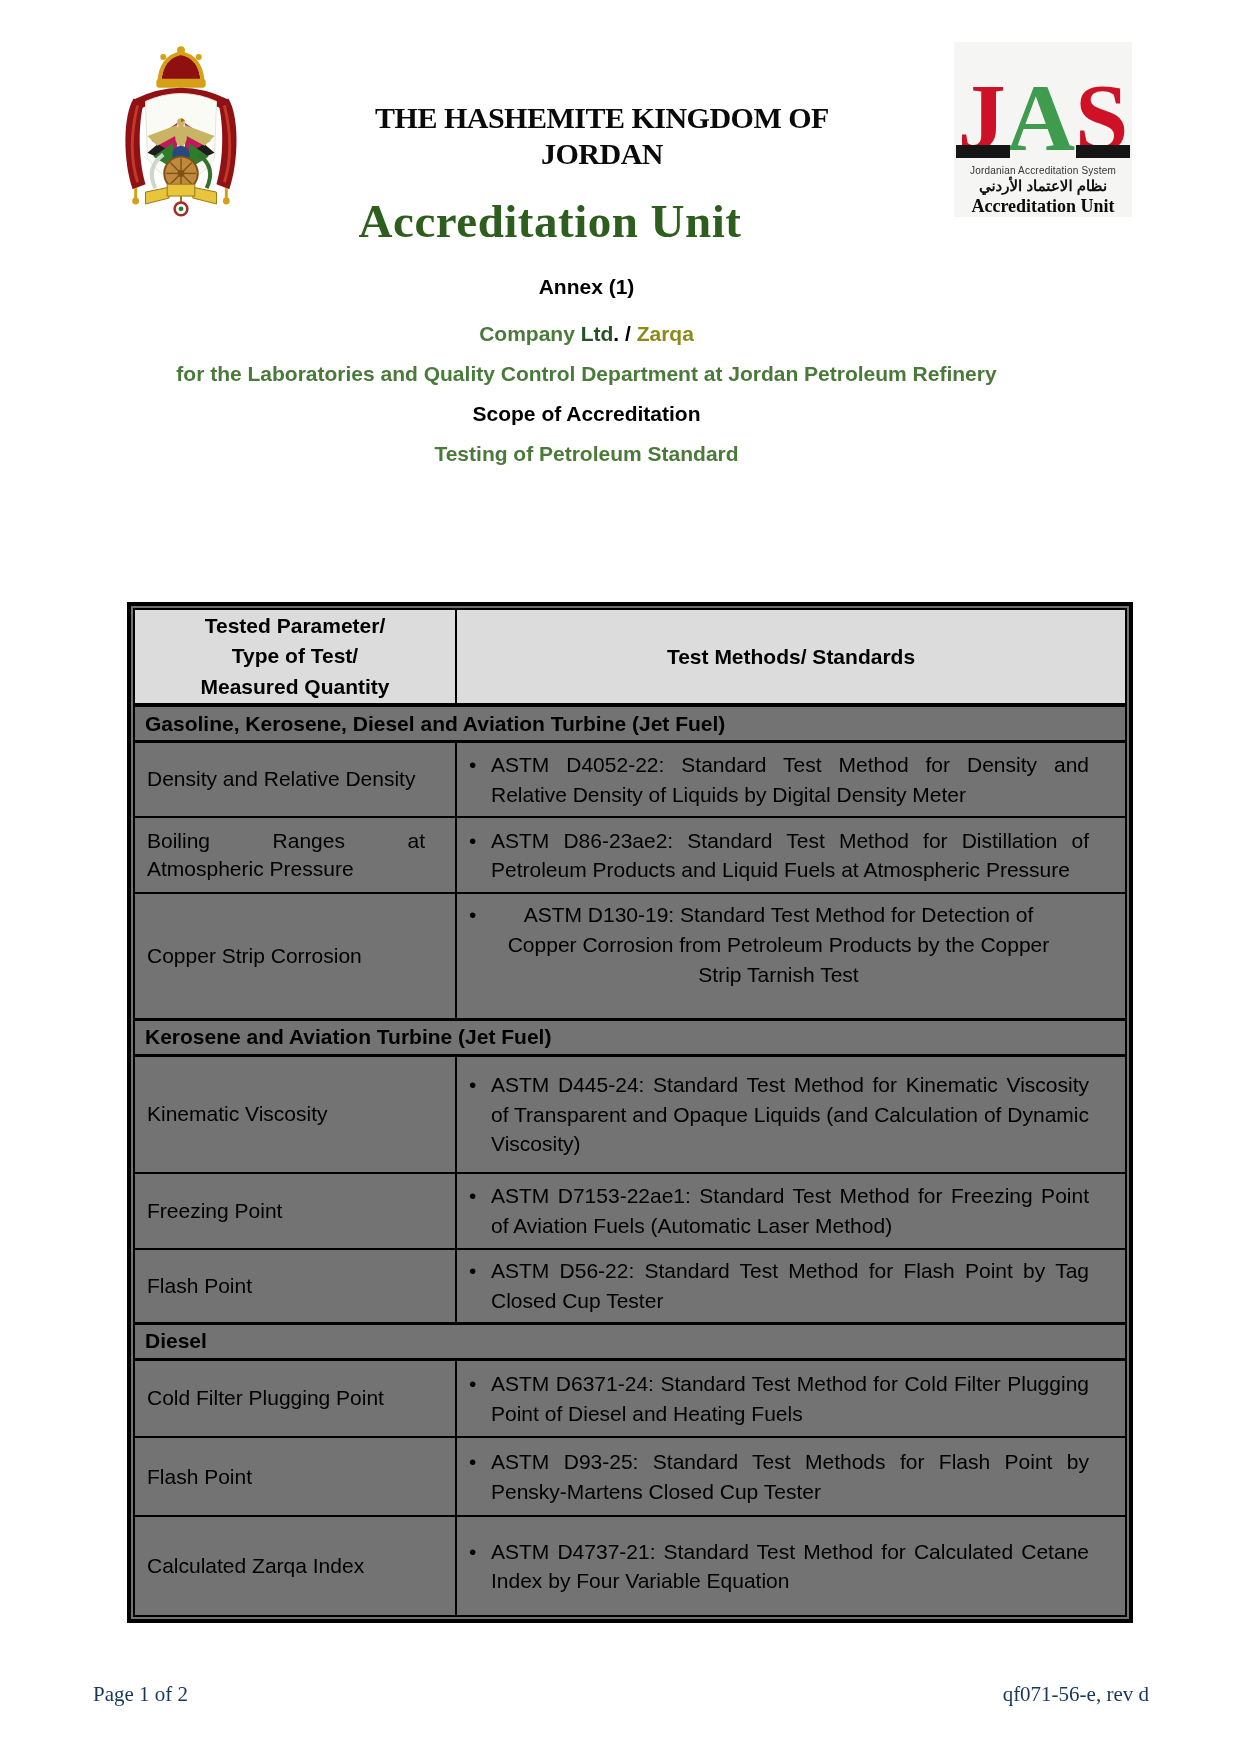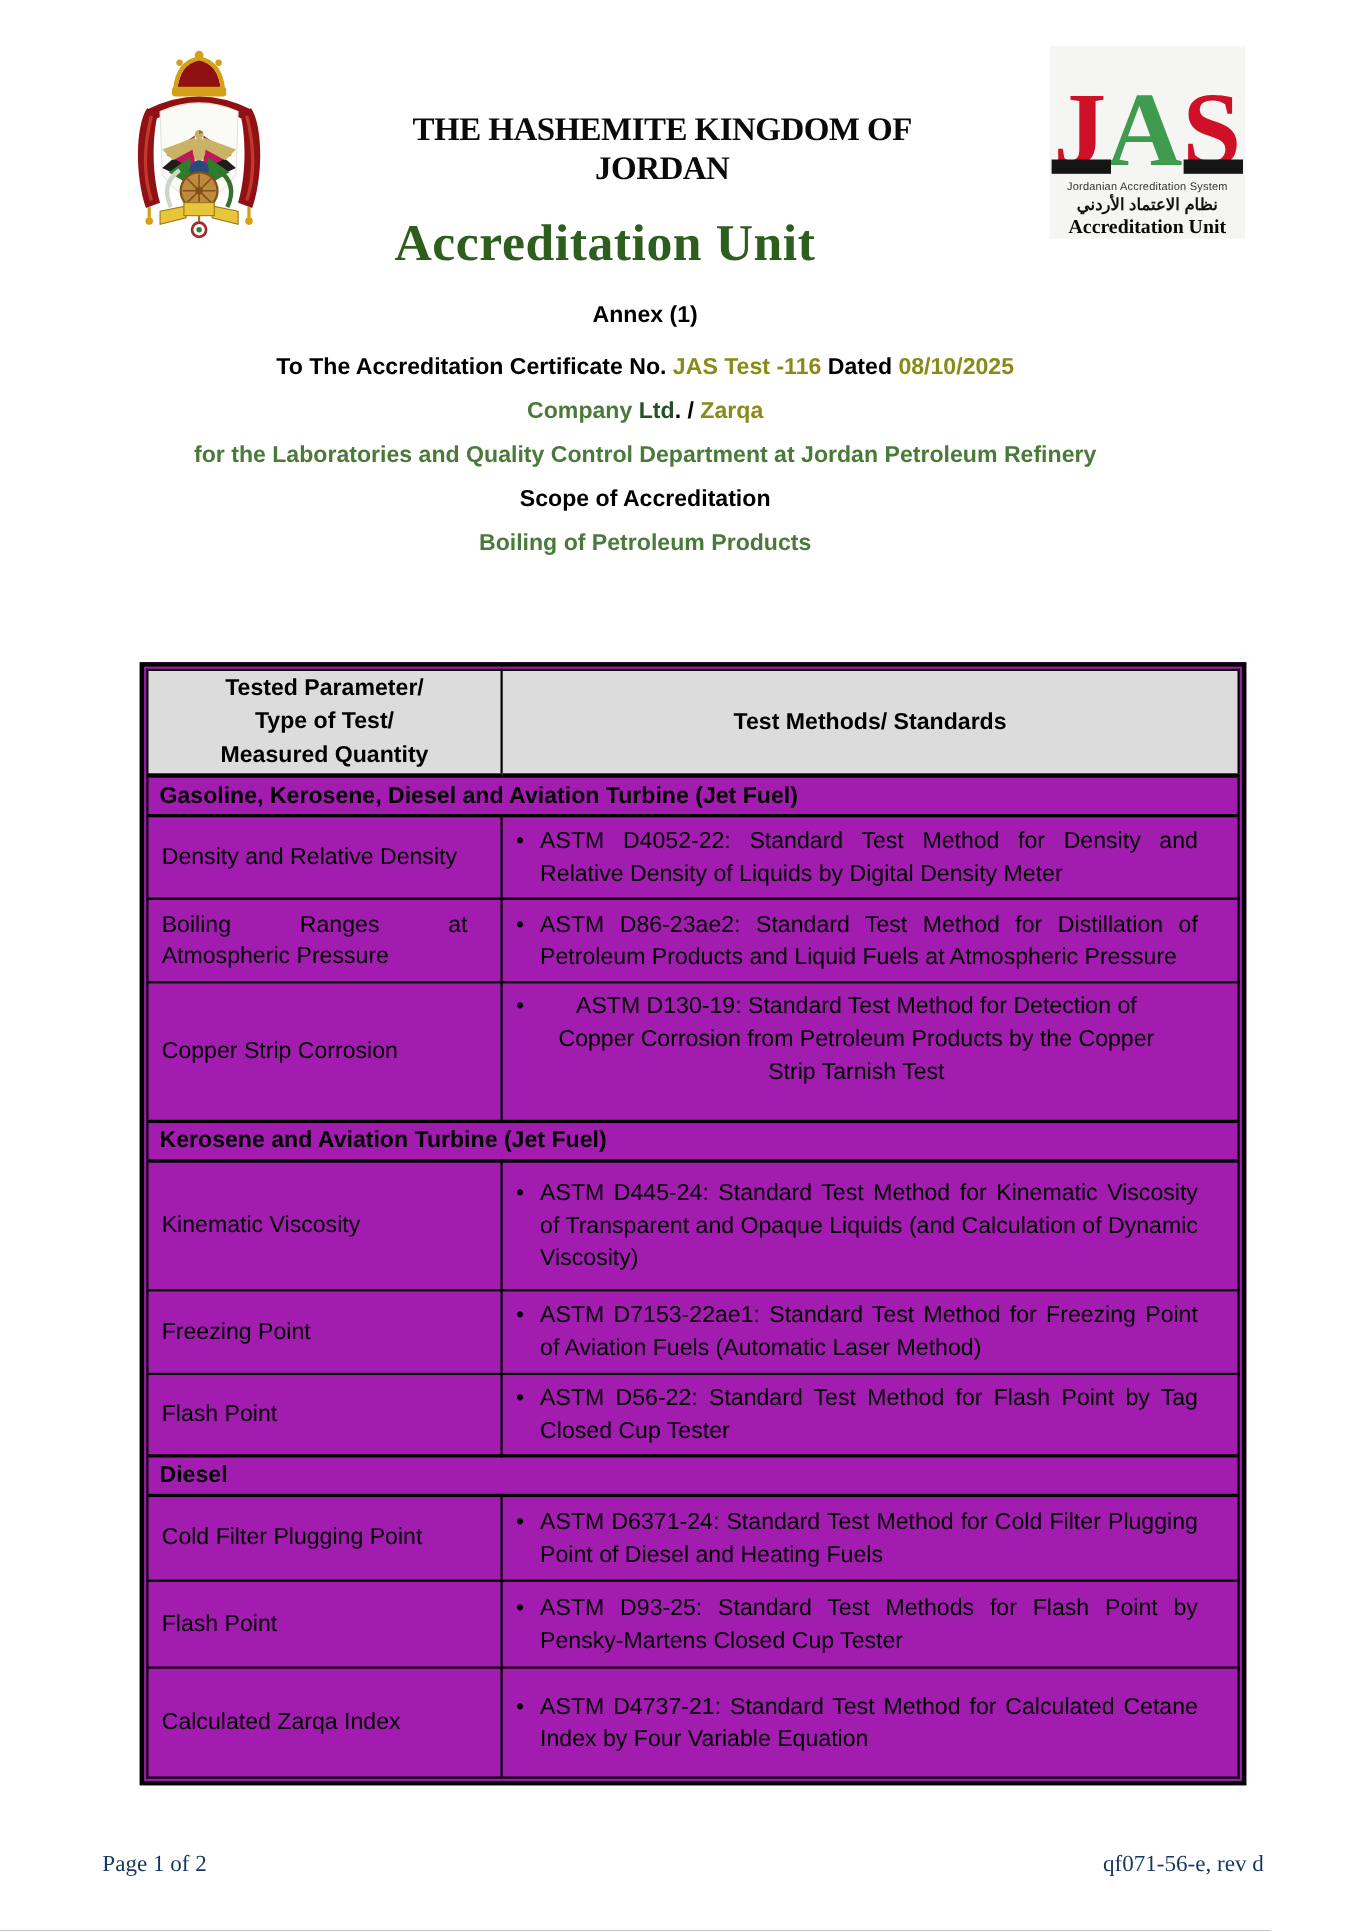--- a/index.html
+++ b/index.html
@@ -36,21 +36,21 @@
          font-weight:bold;font-size:21px;line-height:26px;}
   .iline{margin-bottom:14px;padding-left:33px;}
   .iline.annex{margin-bottom:21px;}
   .iline.cert{margin-bottom:14px;}
   .green{color:#4a7a3a;}
   .dgreen{color:#235223;}
   .olive{color:#8a8a18;}
 
   
   .table-wrap{position:absolute;top:602px;left:127px;width:1006px;box-sizing:border-box;
-              border:4px solid #000;padding:2px;background:#a21caf;}
+              border:4px solid #000;padding:2px;background:#737373;}
   table{width:100%;border-collapse:collapse;table-layout:fixed;border:1px solid #777;}
   th,td{border:2px solid #000;box-sizing:border-box;}
   thead th{background:#dcdcdc;font-weight:bold;font-size:21px;text-align:center;
            vertical-align:middle;height:92px;border-bottom:4px solid #000;}
   th.param-h{width:322px;white-space:pre-line;line-height:1.45;}
   tr.section td{font-weight:bold;font-size:21px;padding:4px 10px;height:36px;
                 vertical-align:middle;border-top:3px solid #000;border-bottom:3px solid #000;}
   td.param{font-size:21px;padding:8px 30px 8px 12px;vertical-align:middle;
            text-align:justify;line-height:1.35;border-radius:25px;}
   td.method{font-size:21px;padding:6px 12px 6px 10px;vertical-align:middle;}
@@ -140,25 +140,24 @@
       <div class="jas-sub">Jordanian Accreditation System</div>
       <div class="jas-arabic">نظام الاعتماد الأردني</div>
       <div class="jas-unit">Accreditation Unit</div>
     </div>
   </div>
 
   <div class="unit-title">Accreditation Unit</div>
 
   <div class="intro">
     <div class="iline annex">Annex (1)</div>
-    <div class="iline cert"><span>To The Accreditation Certificate No. </span><span class="olive">JAS Test -116</span><span> Dated </span><span class="olive">08/10/2025</span></div>
     <div class="iline"><span class="green">Company </span><span class="dgreen">Ltd</span><span>. / </span><span class="olive">Zarqa</span></div>
     <div class="iline green">for the Laboratories and Quality Control Department at Jordan Petroleum Refinery</div>
     <div class="iline">Scope of Accreditation</div>
-    <div class="iline green">Boiling of Petroleum Products</div>
+    <div class="iline green">Testing of Petroleum Standard</div>
   </div>
 
   <div class="table-wrap">
     <table>
       <thead>
         <tr>
           <th class="param-h">Tested Parameter/
 Type of Test/
 Measured Quantity</th>
           <th>Test Methods/ Standards</th>

